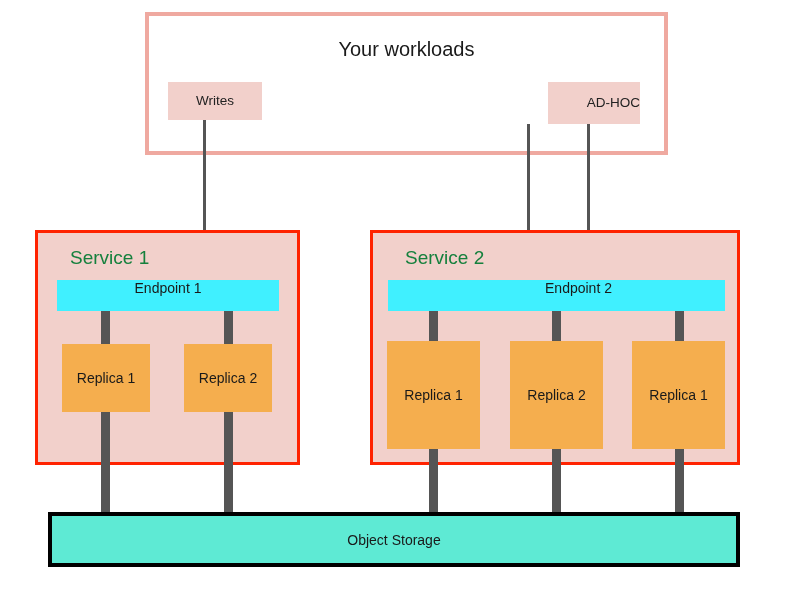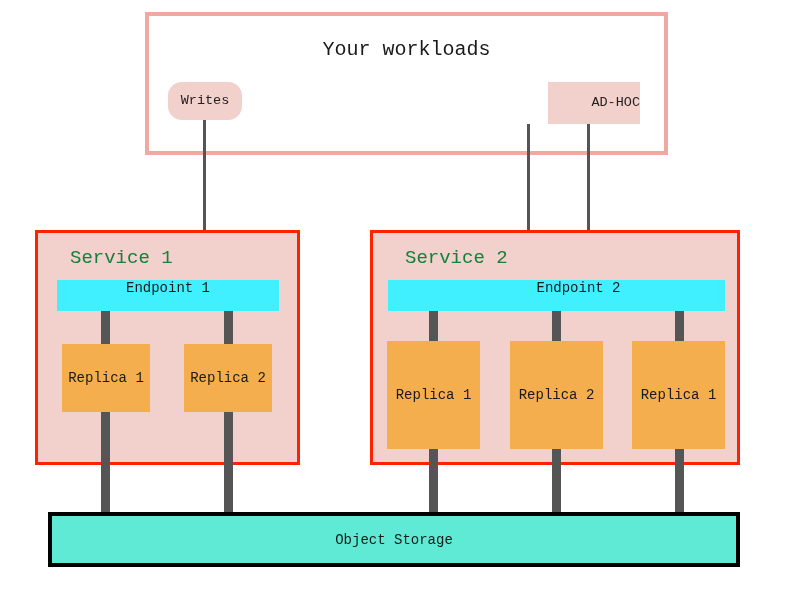--- a/index.html
+++ b/index.html
@@ -5,21 +5,21 @@
   html, body {
     margin: 0;
     padding: 0;
     background: #ffffff;
   }
   #diagram {
     position: relative;
     width: 787px;
     height: 595px;
     background: #ffffff;
-    font-family: Liberation Mono, monospace;
+    font-family: Liberation Sans, sans-serif;
     overflow: hidden;
   }
 
   
   .workload-panel {
     position: absolute;
     left: 145px;
     top: 12px;
     width: 523px;
     height: 143px;
@@ -41,21 +41,21 @@
     background: #f2d0cb;
     color: #222222;
     font-size: 13.5px;
     display: flex;
     align-items: center;
     justify-content: center;
     text-align: center;
     line-height: 1.25;
     box-sizing: border-box;
   }
-  .wb-writes   { left: 168px; top: 82px; width: 74px; height: 38px; border-radius: 14px; }
+  .wb-writes   { left: 168px; top: 82px; width: 94px; height: 38px; }
   .wb-analytics{ left: 382px; top: 82px; width: 148px; height: 42px; padding: 0 6px; }
   .wb-adhoc    { left: 548px; top: 82px; width: 92px; height: 42px; justify-content: flex-end; }
 
   
   .service-box {
     position: absolute;
     background: #f2d0cb;
     border: 3px solid #ff2200;
     box-sizing: border-box;
   }

